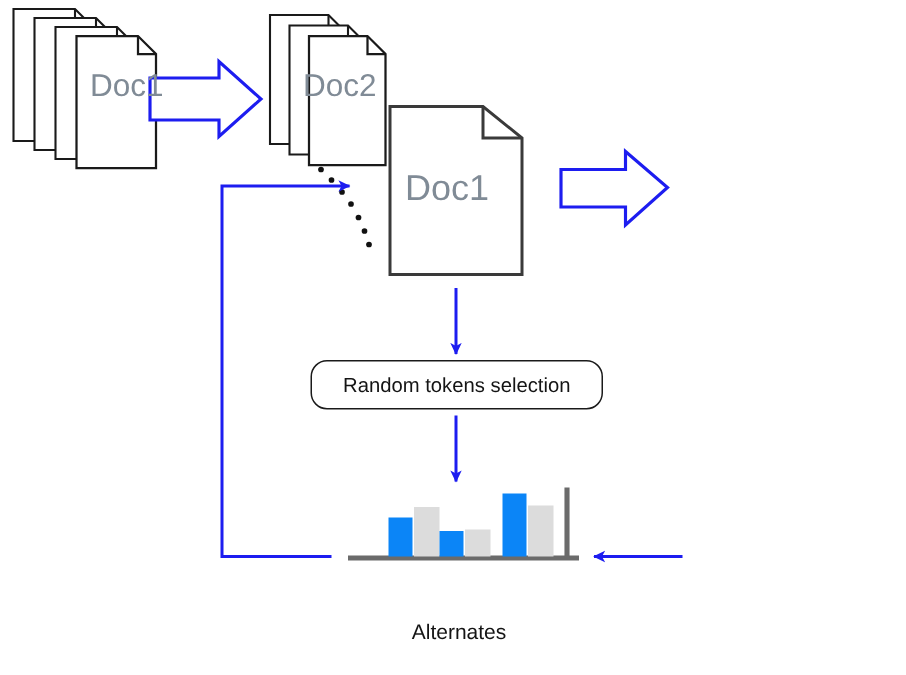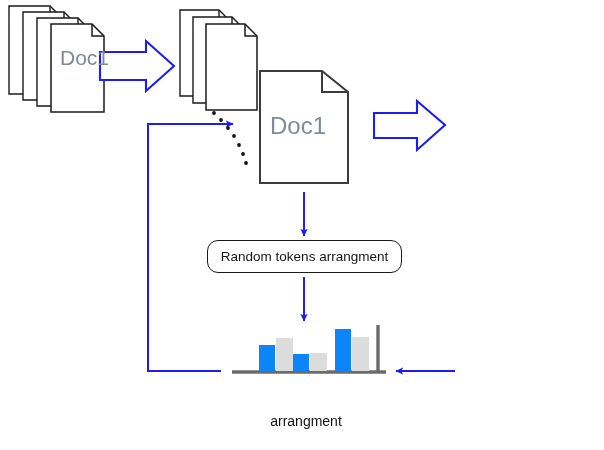--- a/index.html
+++ b/index.html
@@ -148,24 +148,25 @@
       <rect x="310" y="353" width="17" height="18" fill="#dcdcdc"></rect>
       <rect x="293" y="354" width="16" height="17" fill="#0b85f7"></rect>
 
       <rect x="352" y="337" width="17" height="34" fill="#dcdcdc"></rect>
       <rect x="335" y="329" width="16" height="42" fill="#0b85f7"></rect>
     </g>
   </svg>
 
   <div class="doc-label" style="left:60px; top:46px;">Doc1</div>
 
+  <div class="doc-label" style="left:202px; top:46px;">Doc2</div>
 
   <div class="doc-label big" style="left:270px; top:112px;">Doc1</div>
 
 
-  <div class="node-box" style="left:207px; top:240px; width:195px; height:33px;">Random tokens arrangment</div>
+  <div class="node-box" style="left:207px; top:240px; width:195px; height:33px;">Random tokens selection</div>
 
 
   <div class="caption" style="left:244px; top:412px; width:124px;">
-    <div>arrangment</div>
+    <div>Alternates</div>
   </div>
 
 </div>
 
 </body></html>

